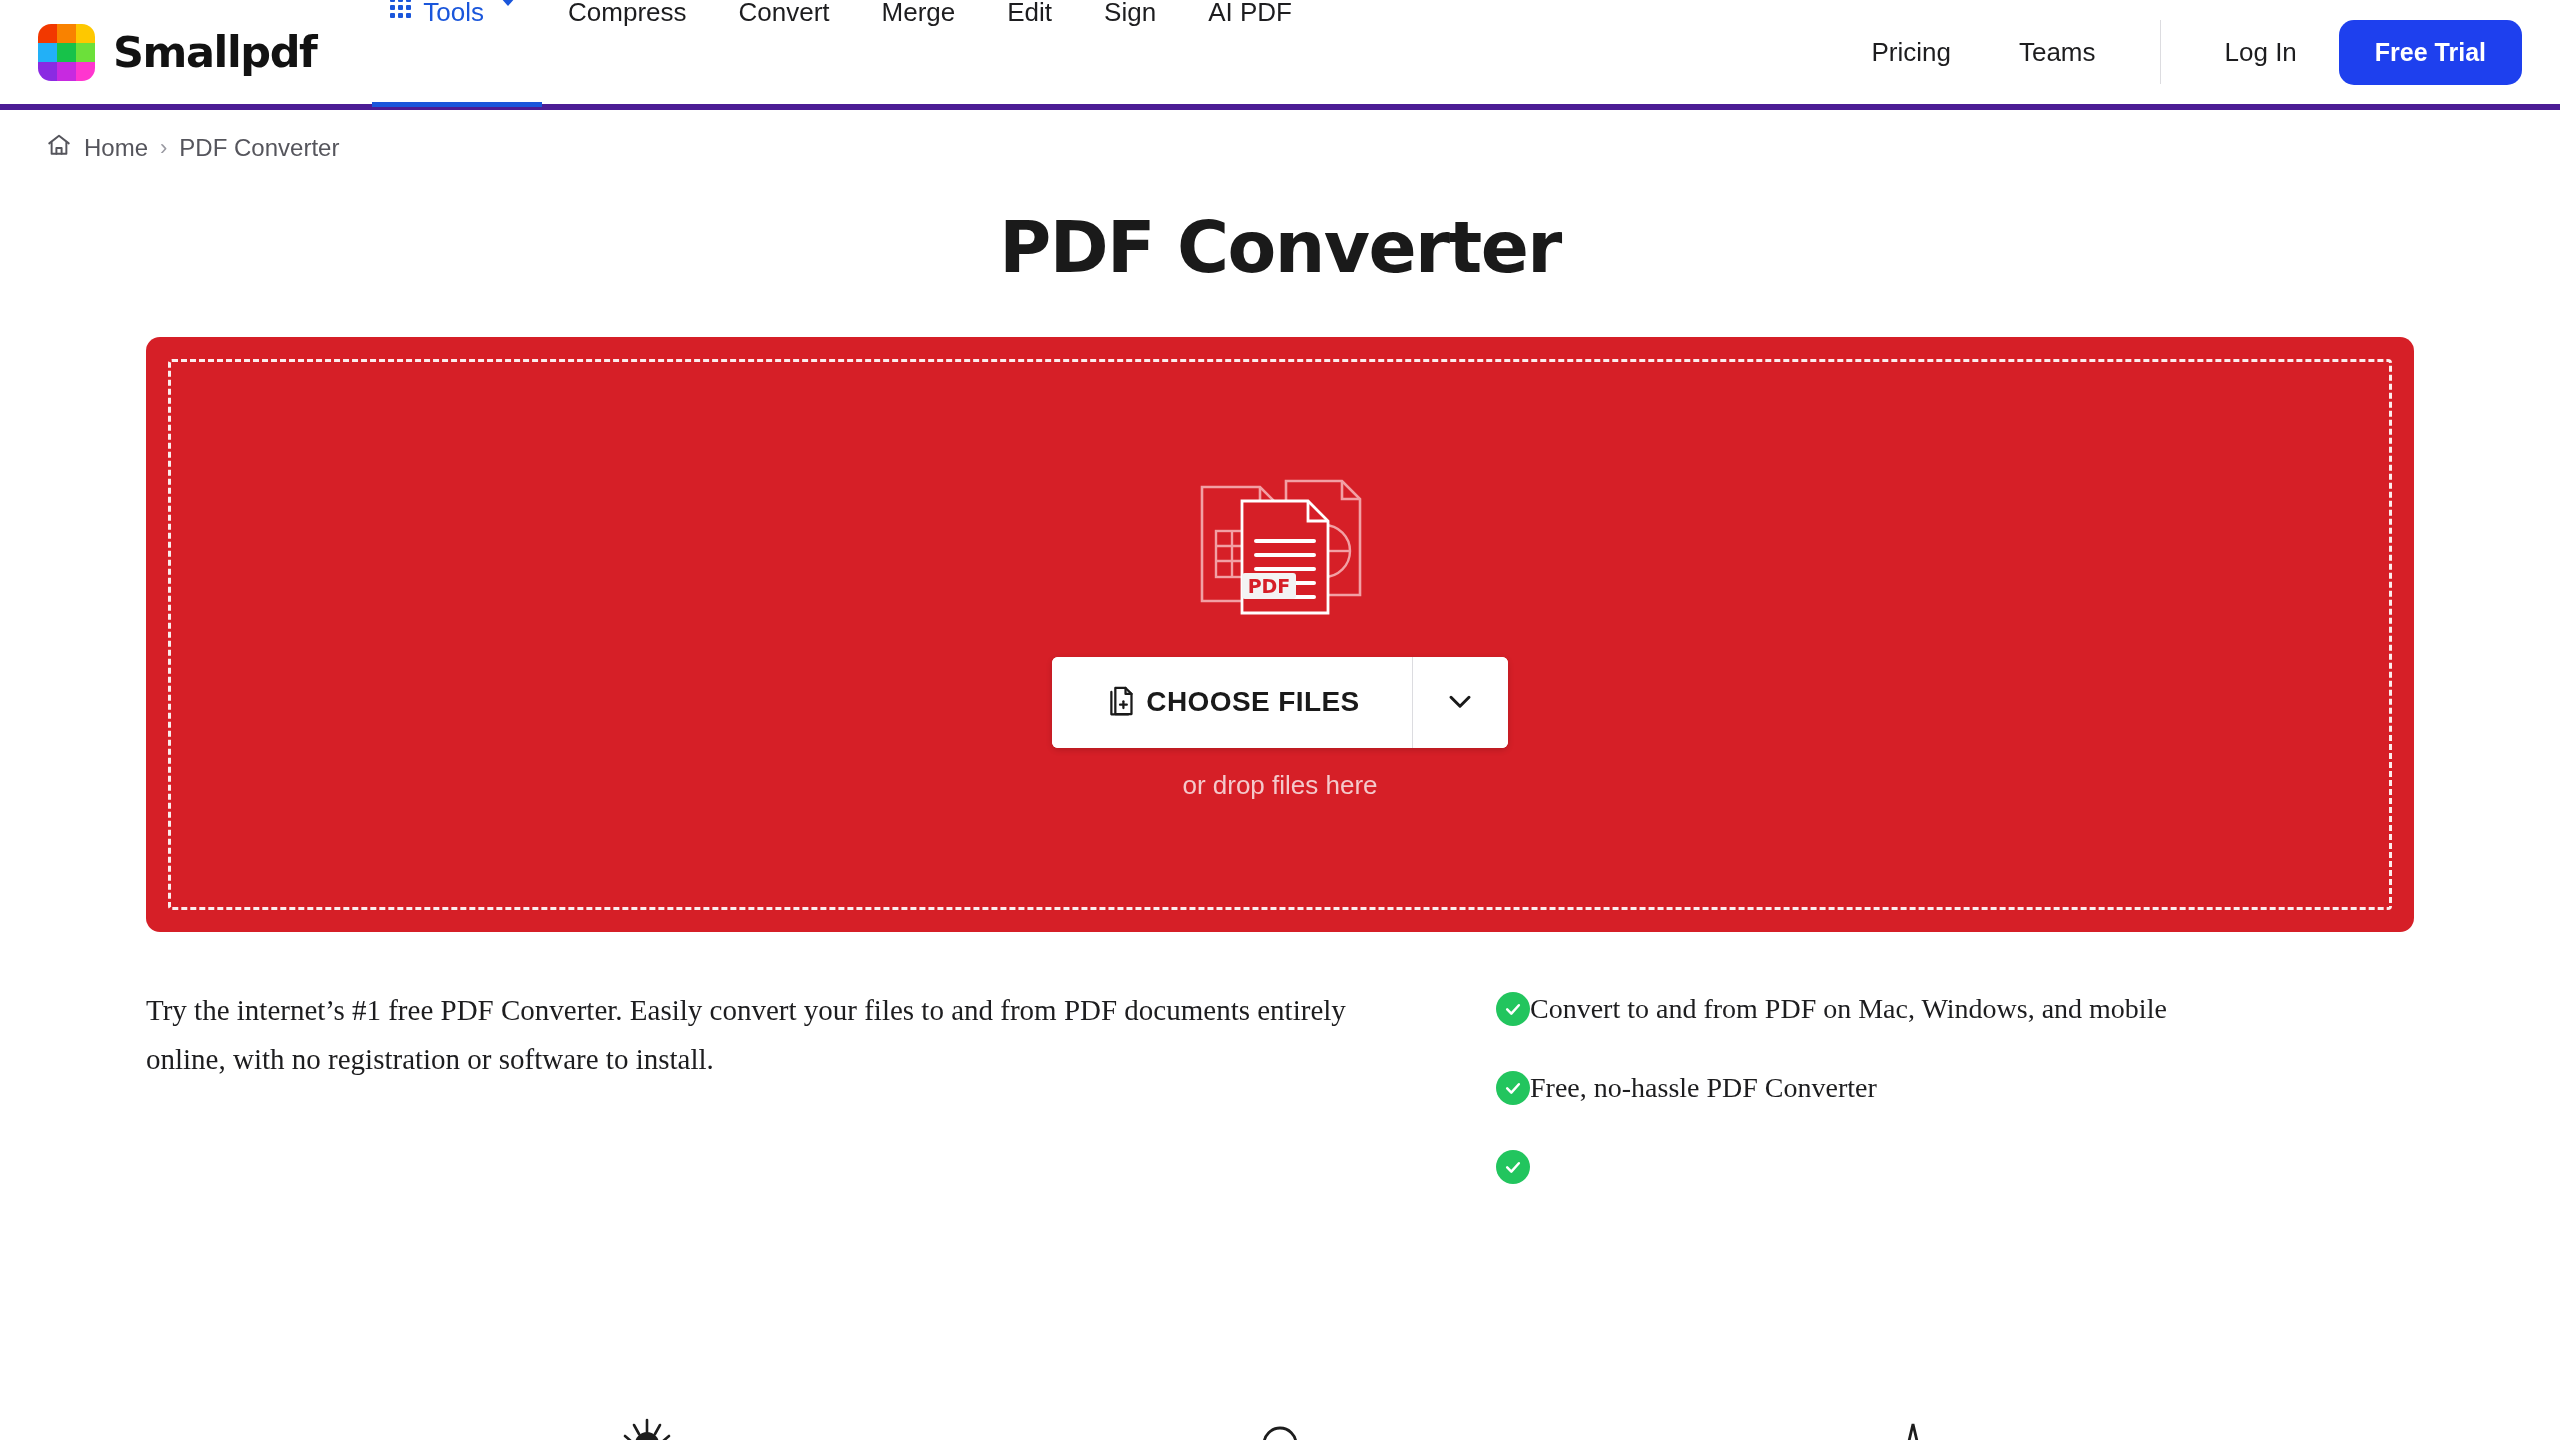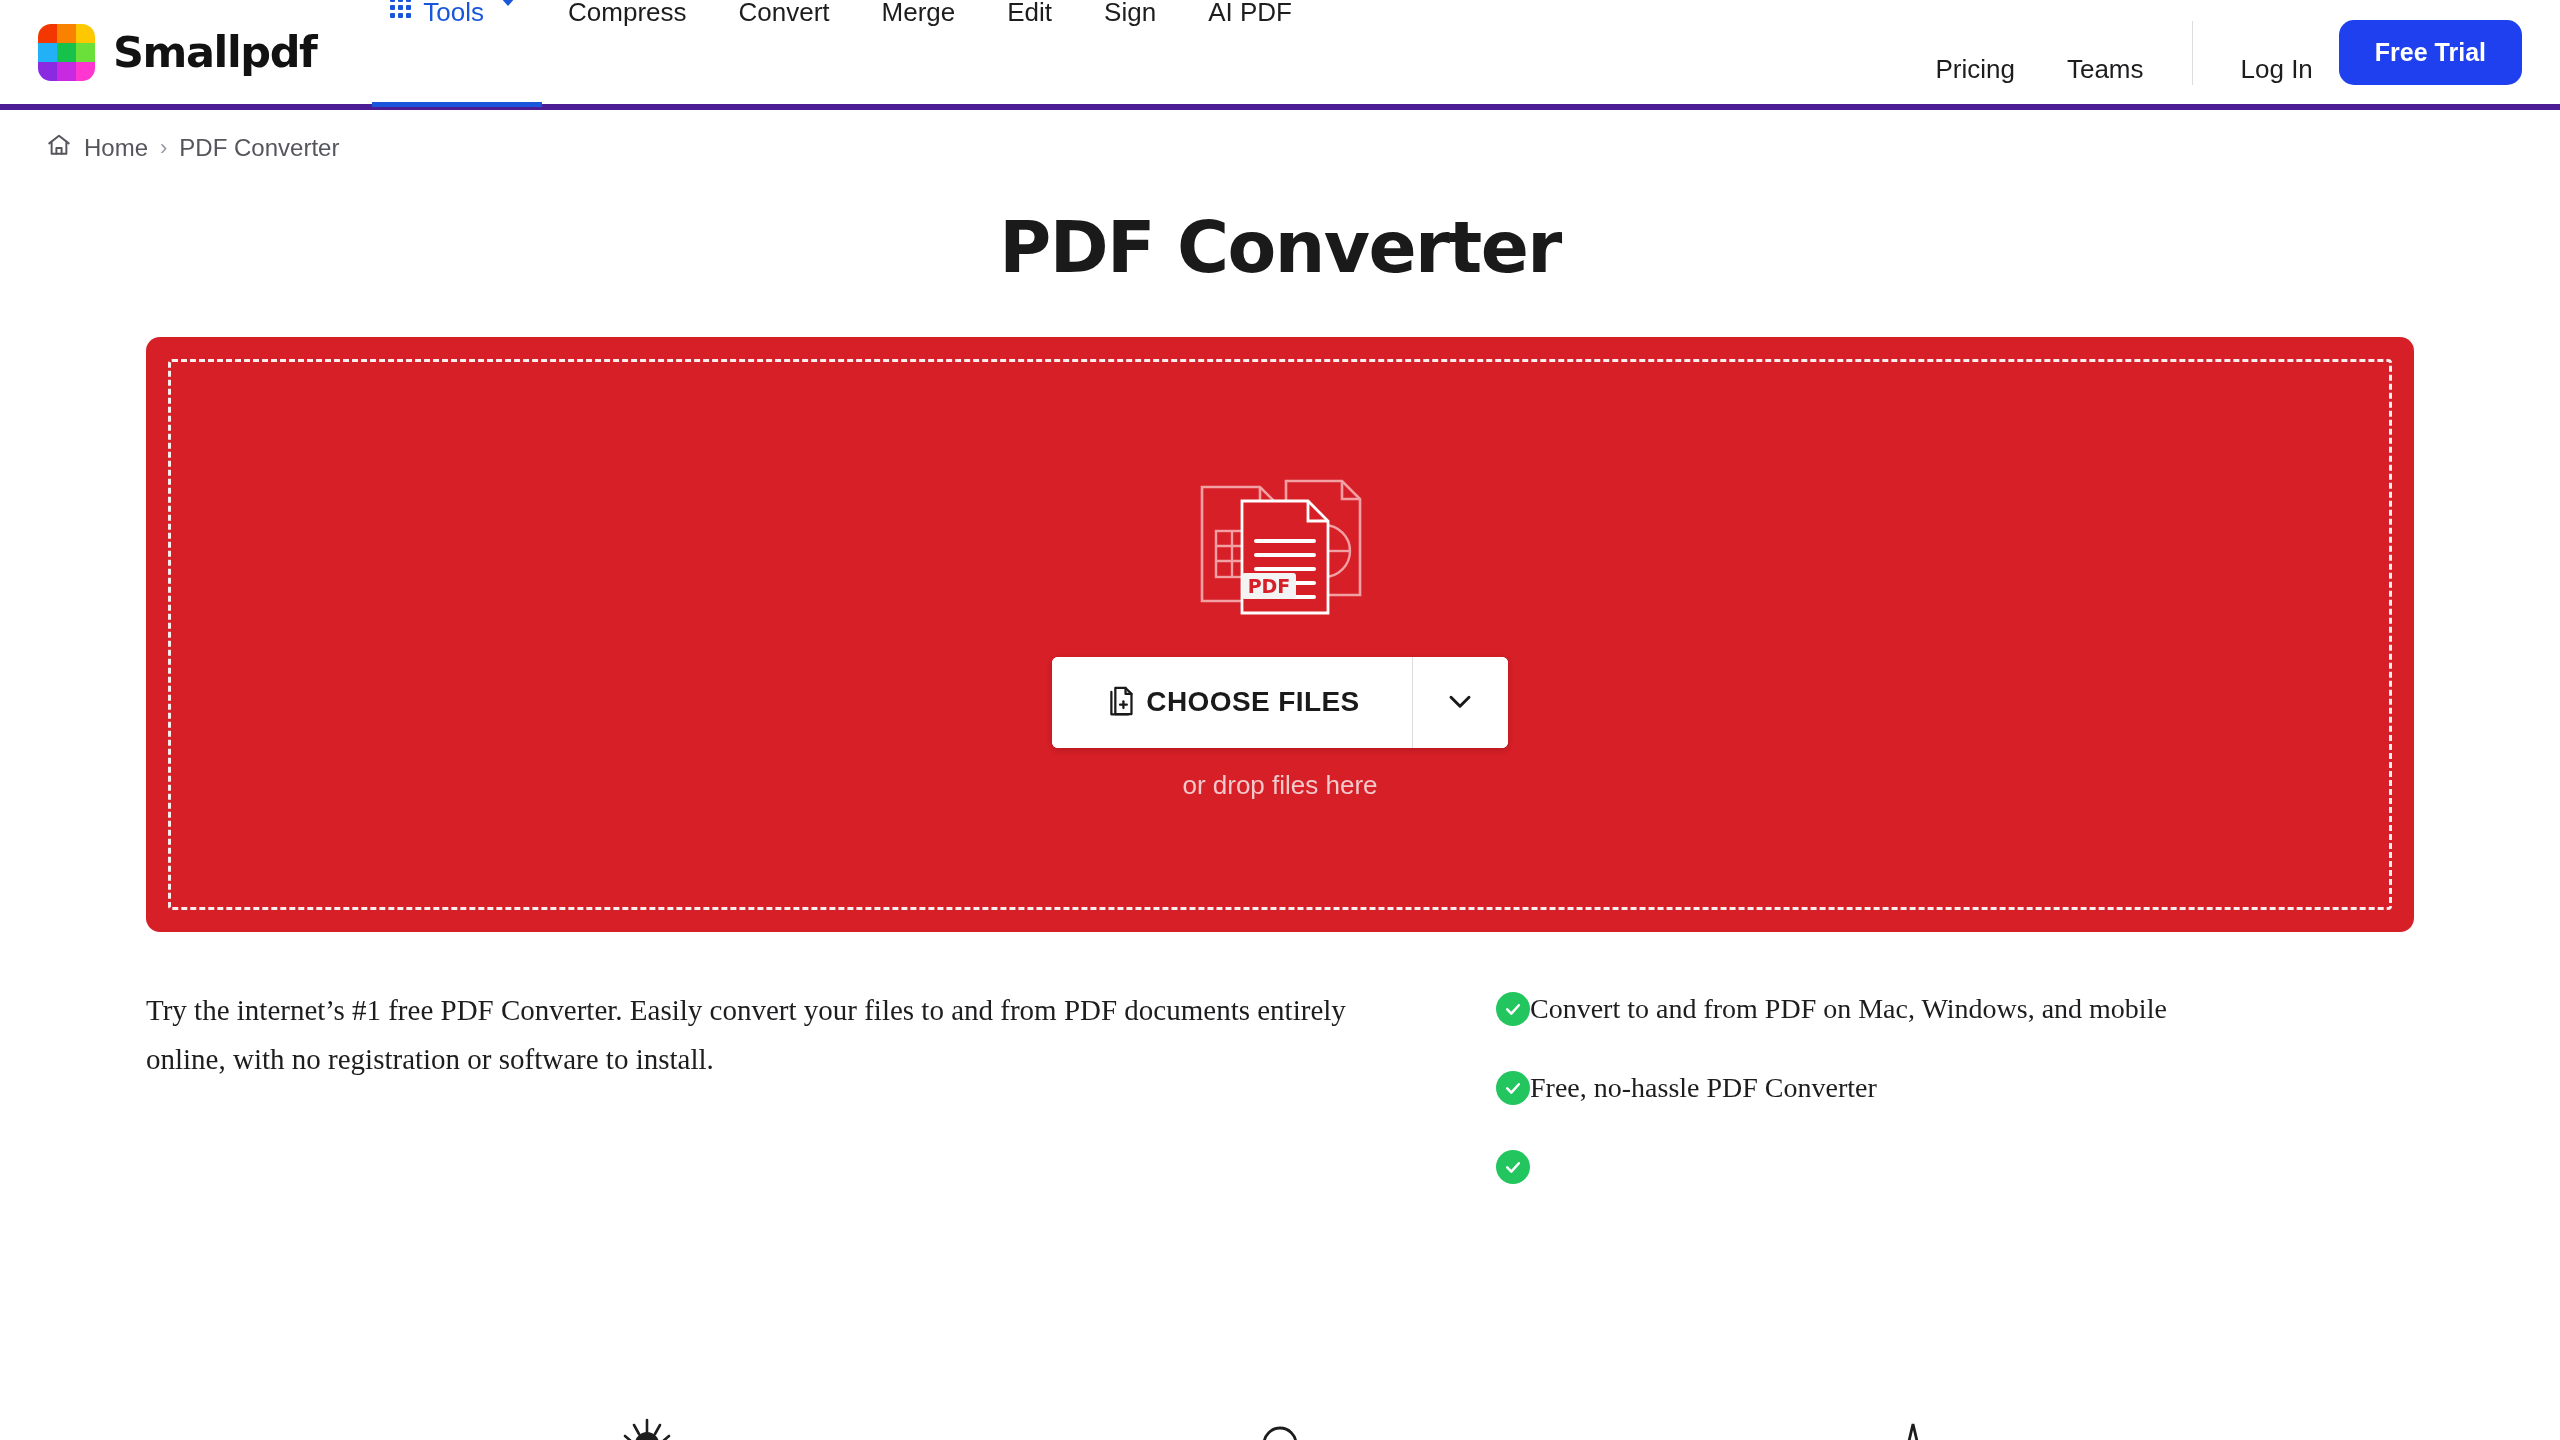--- a/index.html
+++ b/index.html
@@ -83,22 +83,22 @@
     content: "";
     position: absolute;
     left: 0; right: 0; bottom: 0;
     height: 5px;
     background: #1a56db;
   }
 
   .nav-right {
     margin-left: auto;
     display: flex;
-    align-items: flex-end;
-    gap: 0;
+    align-items: center;
+    gap: 16px;
   }
   .nav-right .nav-link {
     font-size: 26px;
     color: #1d1d1f;
     cursor: pointer;
     padding: 0 26px;
     white-space: nowrap;
   }
   .nav-divider {
     width: 1px;

